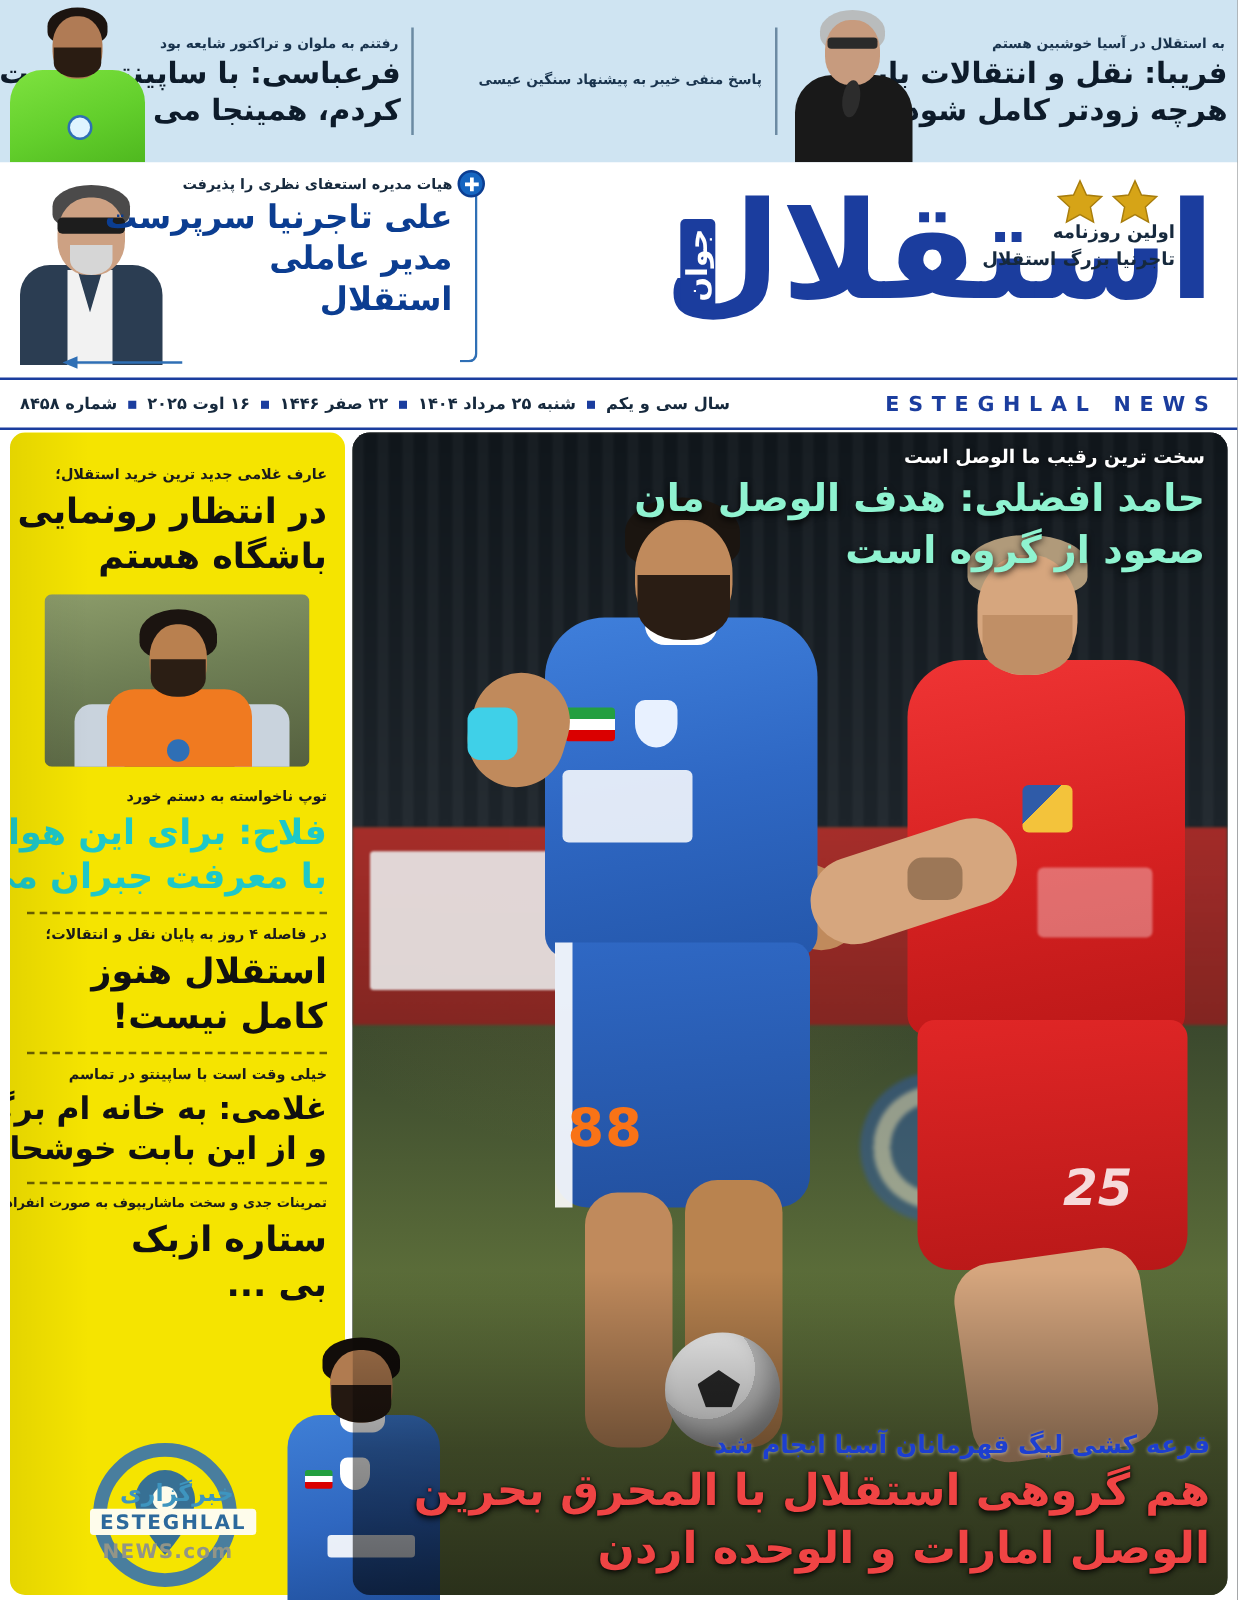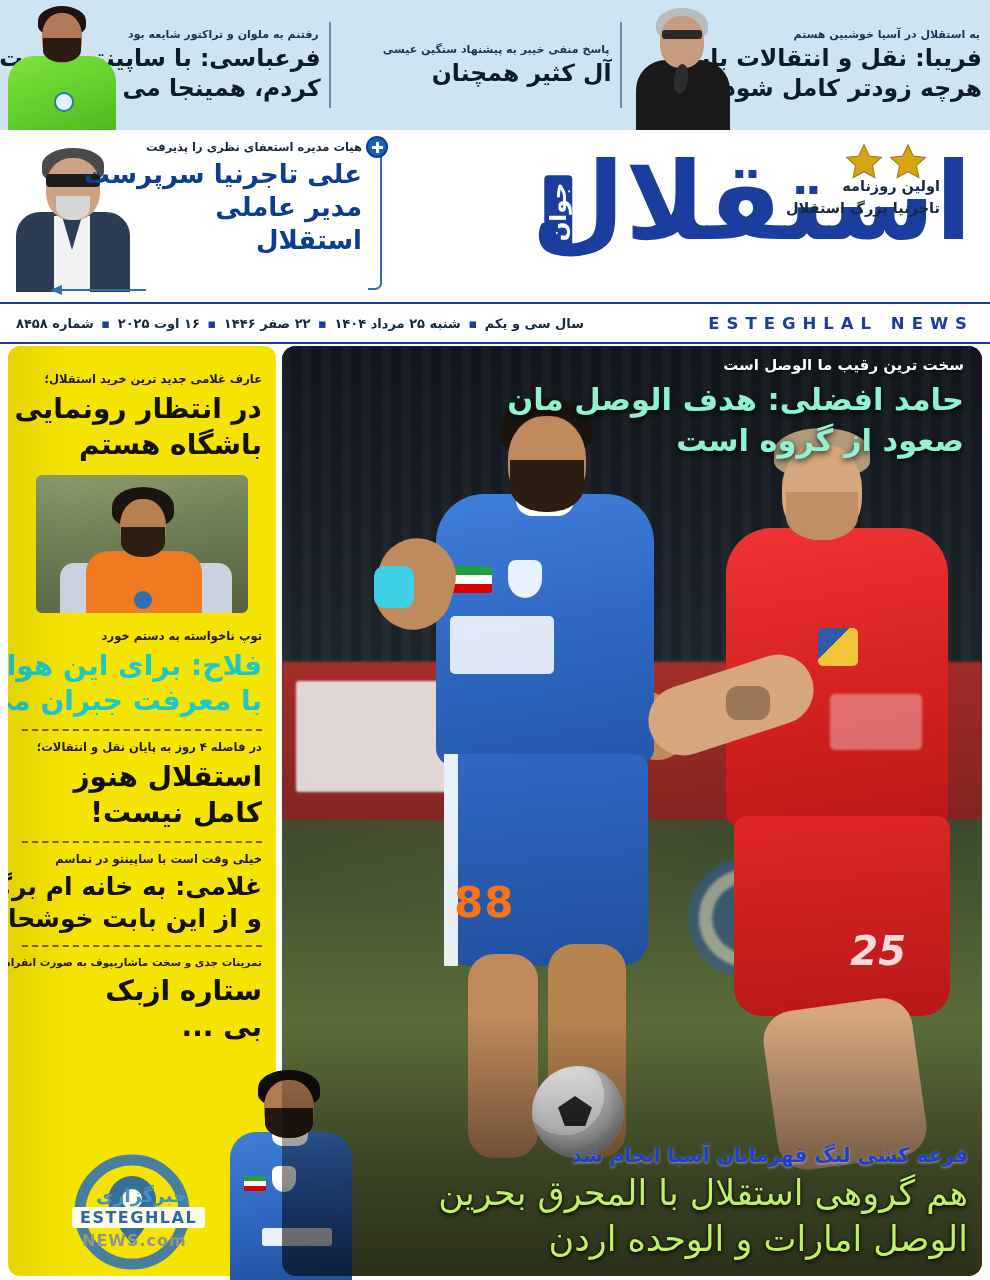--- a/index.html
+++ b/index.html
@@ -421,21 +421,21 @@
   .ph-bottom {
     position: absolute; right: 14px; bottom: 14px;
     width: 640px; text-align: right; z-index: 7;
   }
   .ph-bottom .kicker {
     font-size: 20px; font-weight: 900; color: #1d3fd0;
     letter-spacing: -0.5px; margin-bottom: 4px; white-space: nowrap;
     text-shadow: 0 1px 3px rgba(255,255,255,.5);
   }
   .ph-bottom .hl {
-    font-size: 35px; font-weight: 400; color: #bef264;
+    font-size: 35px; font-weight: 700; color: #ef4444;
     line-height: 1.3; letter-spacing: -1px; white-space: nowrap;
     text-shadow: 0 2px 5px rgba(0,0,0,.9), 0 0 2px rgba(0,0,0,.9);
   }
   .ph-bottom .hl.spread { letter-spacing: 1.5px; }
 
   .photo-fade {
     position:absolute; left:0; right:0; bottom:0; height: 260px;
     background: linear-gradient(180deg, rgba(0,0,0,0) 0%, rgba(0,0,0,.42) 55%, rgba(0,0,0,.62) 100%);
     z-index: 6; pointer-events:none;
   }
@@ -457,21 +457,20 @@
       </div>
       <div class="kicker">به استقلال در آسیا خوشبین هستم</div>
       <div class="hl">فریبا: نقل و انتقالات باید</div>
       <div class="hl l2">هرچه زودتر کامل شود</div>
     </div>
 
     <div class="vdiv"></div>
 
     <div class="teaser t2">
       <div class="kicker">پاسخ منفی خیبر به پیشنهاد سنگین عیسی</div>
-      <div class="hl spread">آل کثیر همچنان</div>
     </div>
 
     <div class="vdiv"></div>
 
     <div class="teaser t3">
       <div class="t-portrait p-keeper">
         <div class="head-shape kp-body"></div>
         <div class="head-shape kp-hair"></div>
         <div class="head-shape kp-face"></div>
         <div class="head-shape kp-beard"></div>

